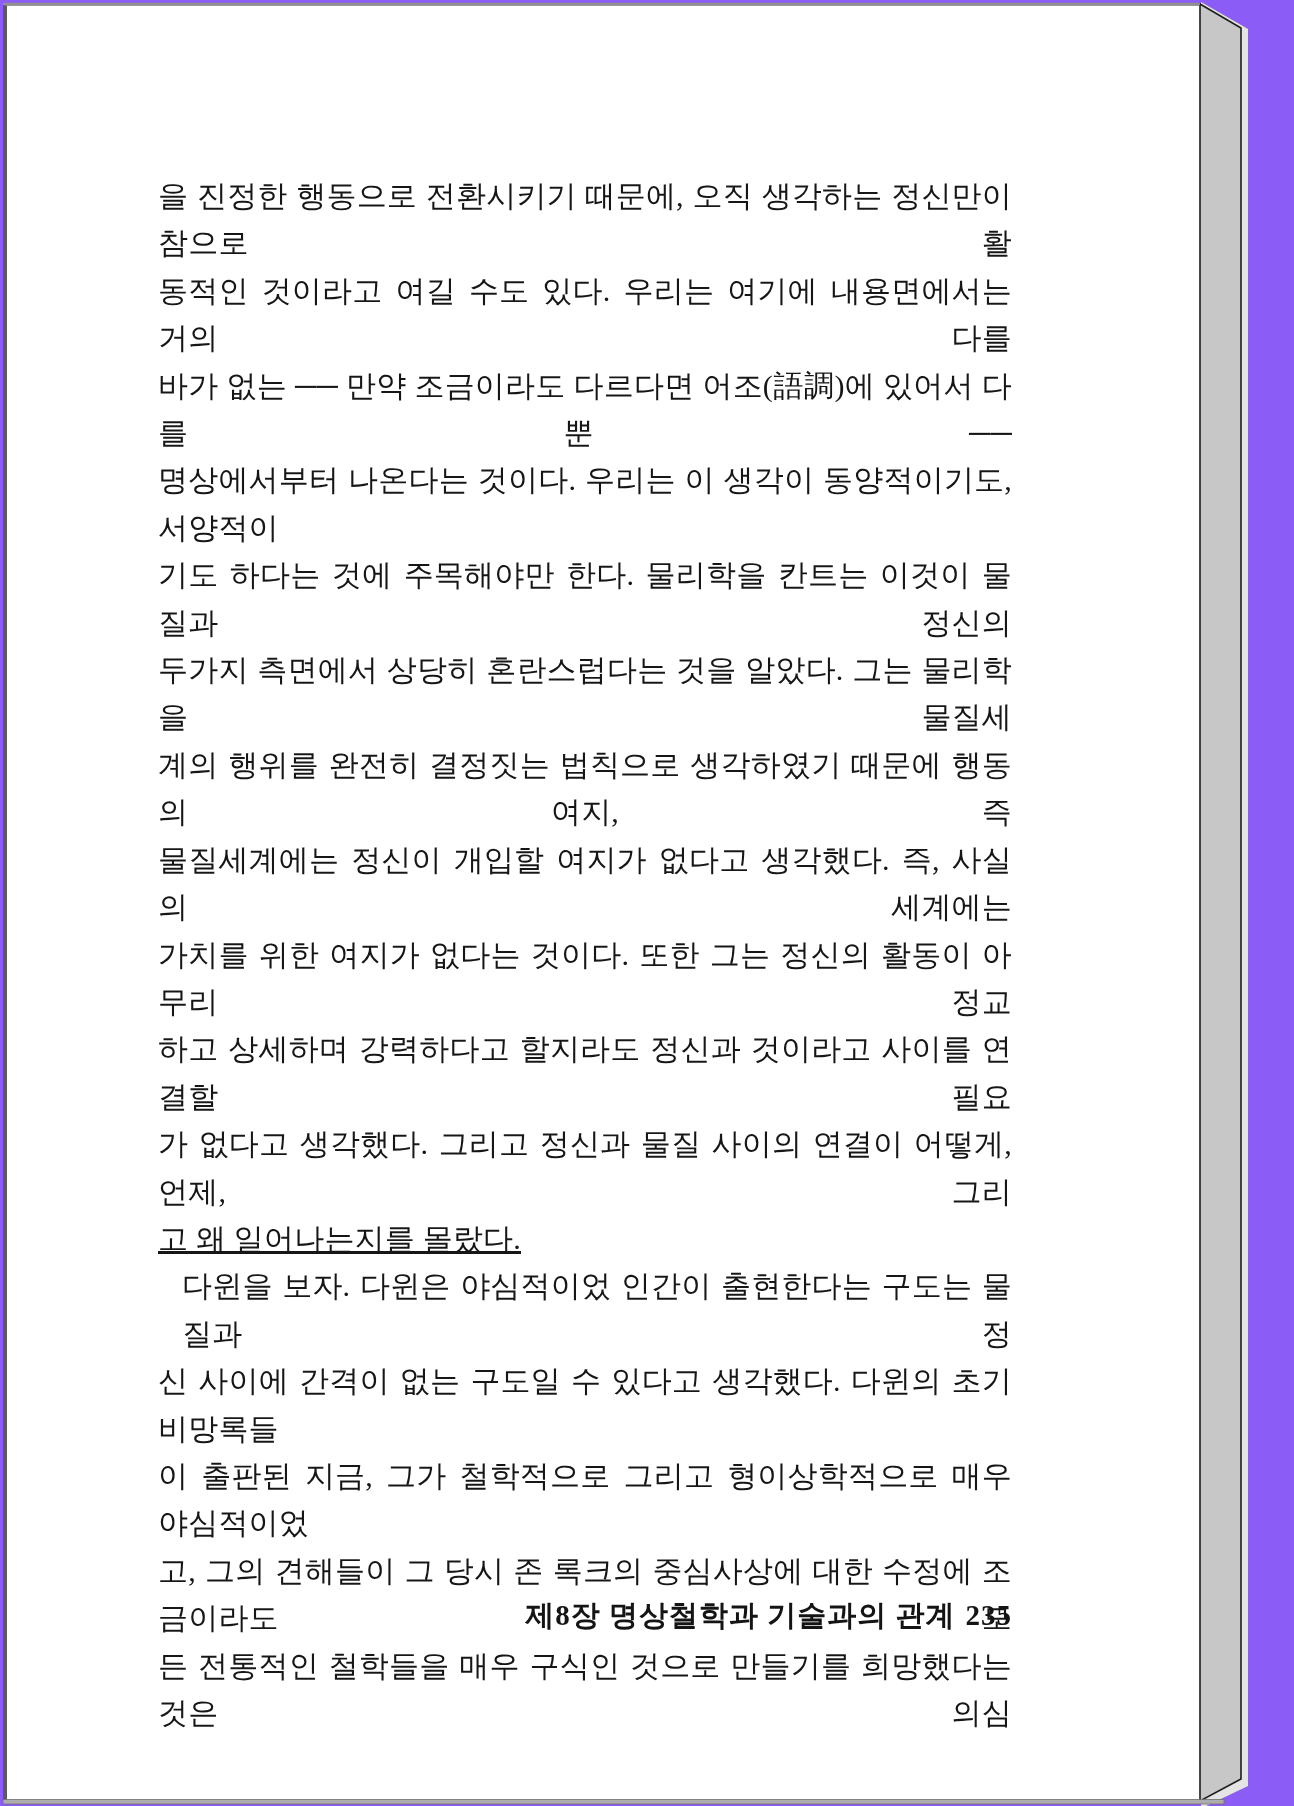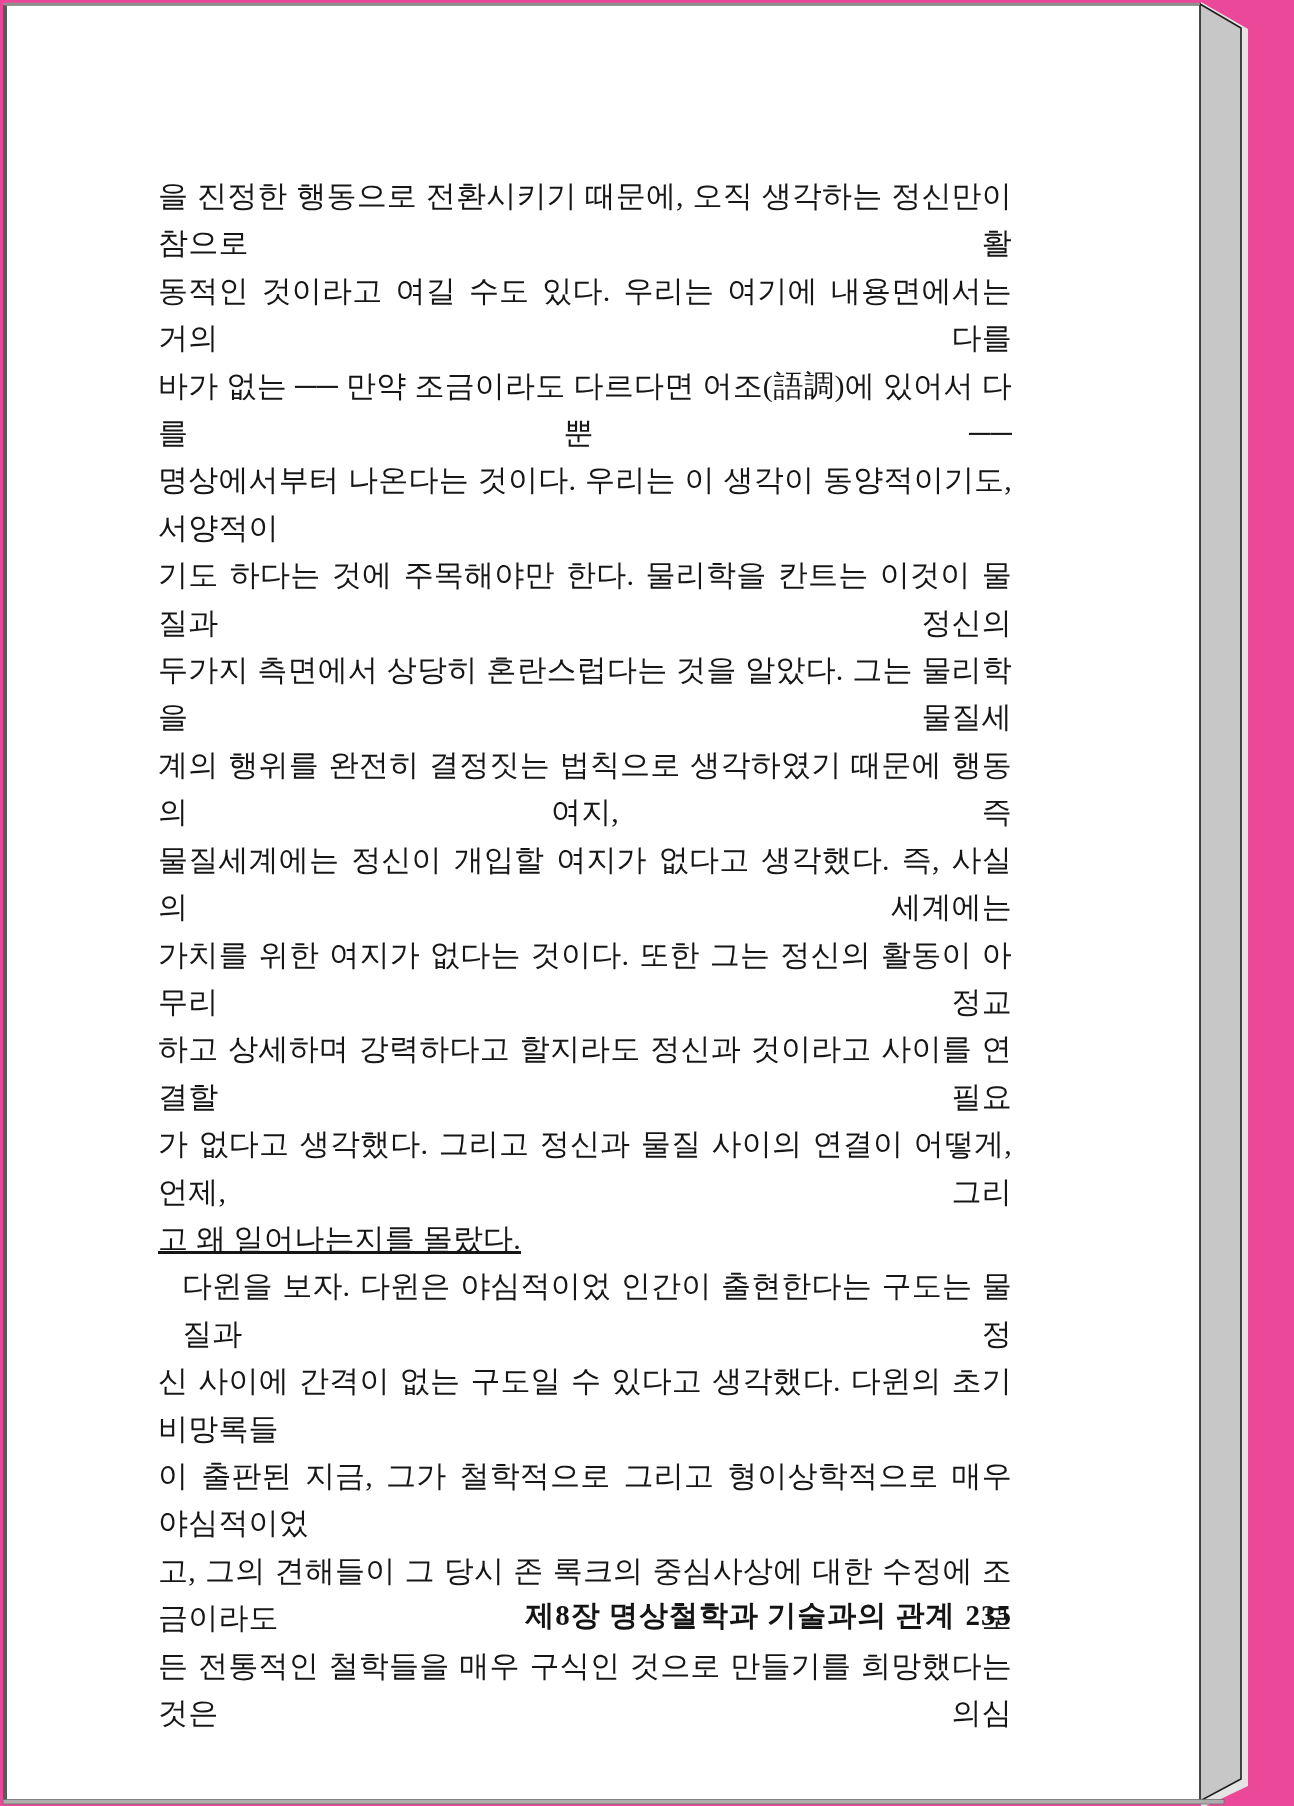--- a/index.html
+++ b/index.html
@@ -5,21 +5,21 @@
   html, body {
     margin: 0;
     padding: 0;
     background: #f7f7f7;
     font-family: "Liberation Serif", "DejaVu Serif", serif;
   }
   #canvas {
     position: relative;
     width: 1294px;
     height: 1806px;
-    background: #ec4899;
+    background: #8b5cf6;
     overflow: hidden;
   }
   
   #page-surface {
     position: absolute;
     left: 3px;
     top: 3px;
     width: 1197px;
     height: 1798px;
     background: #ffffff;

